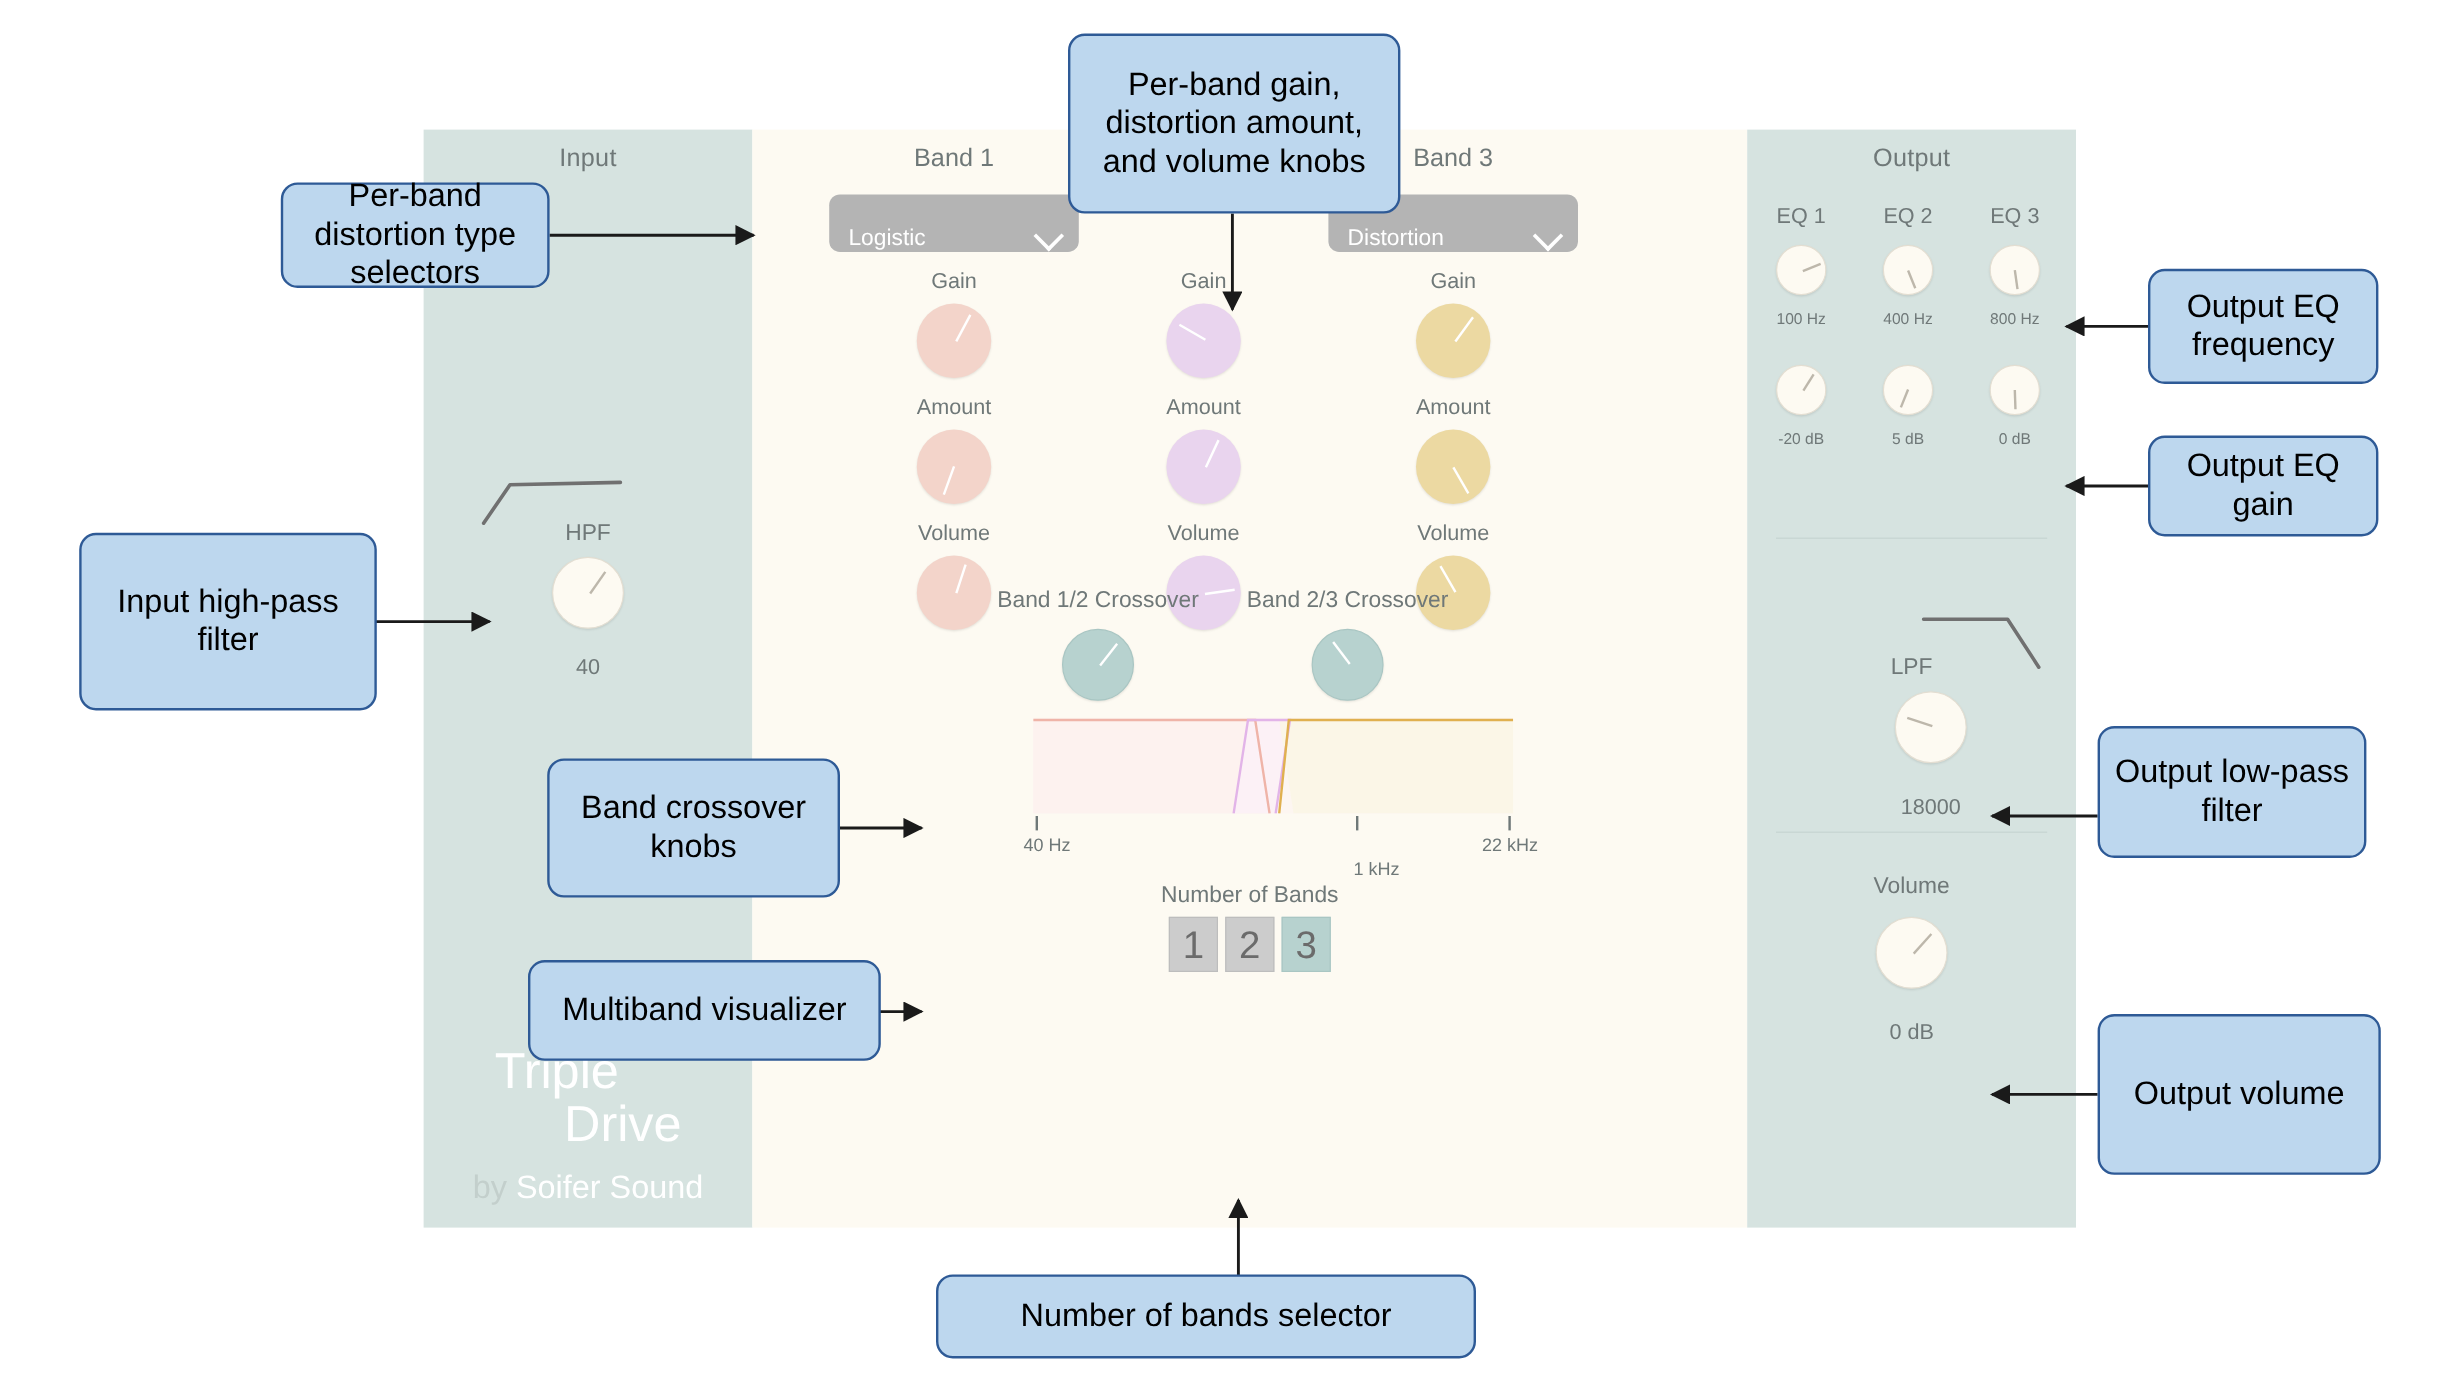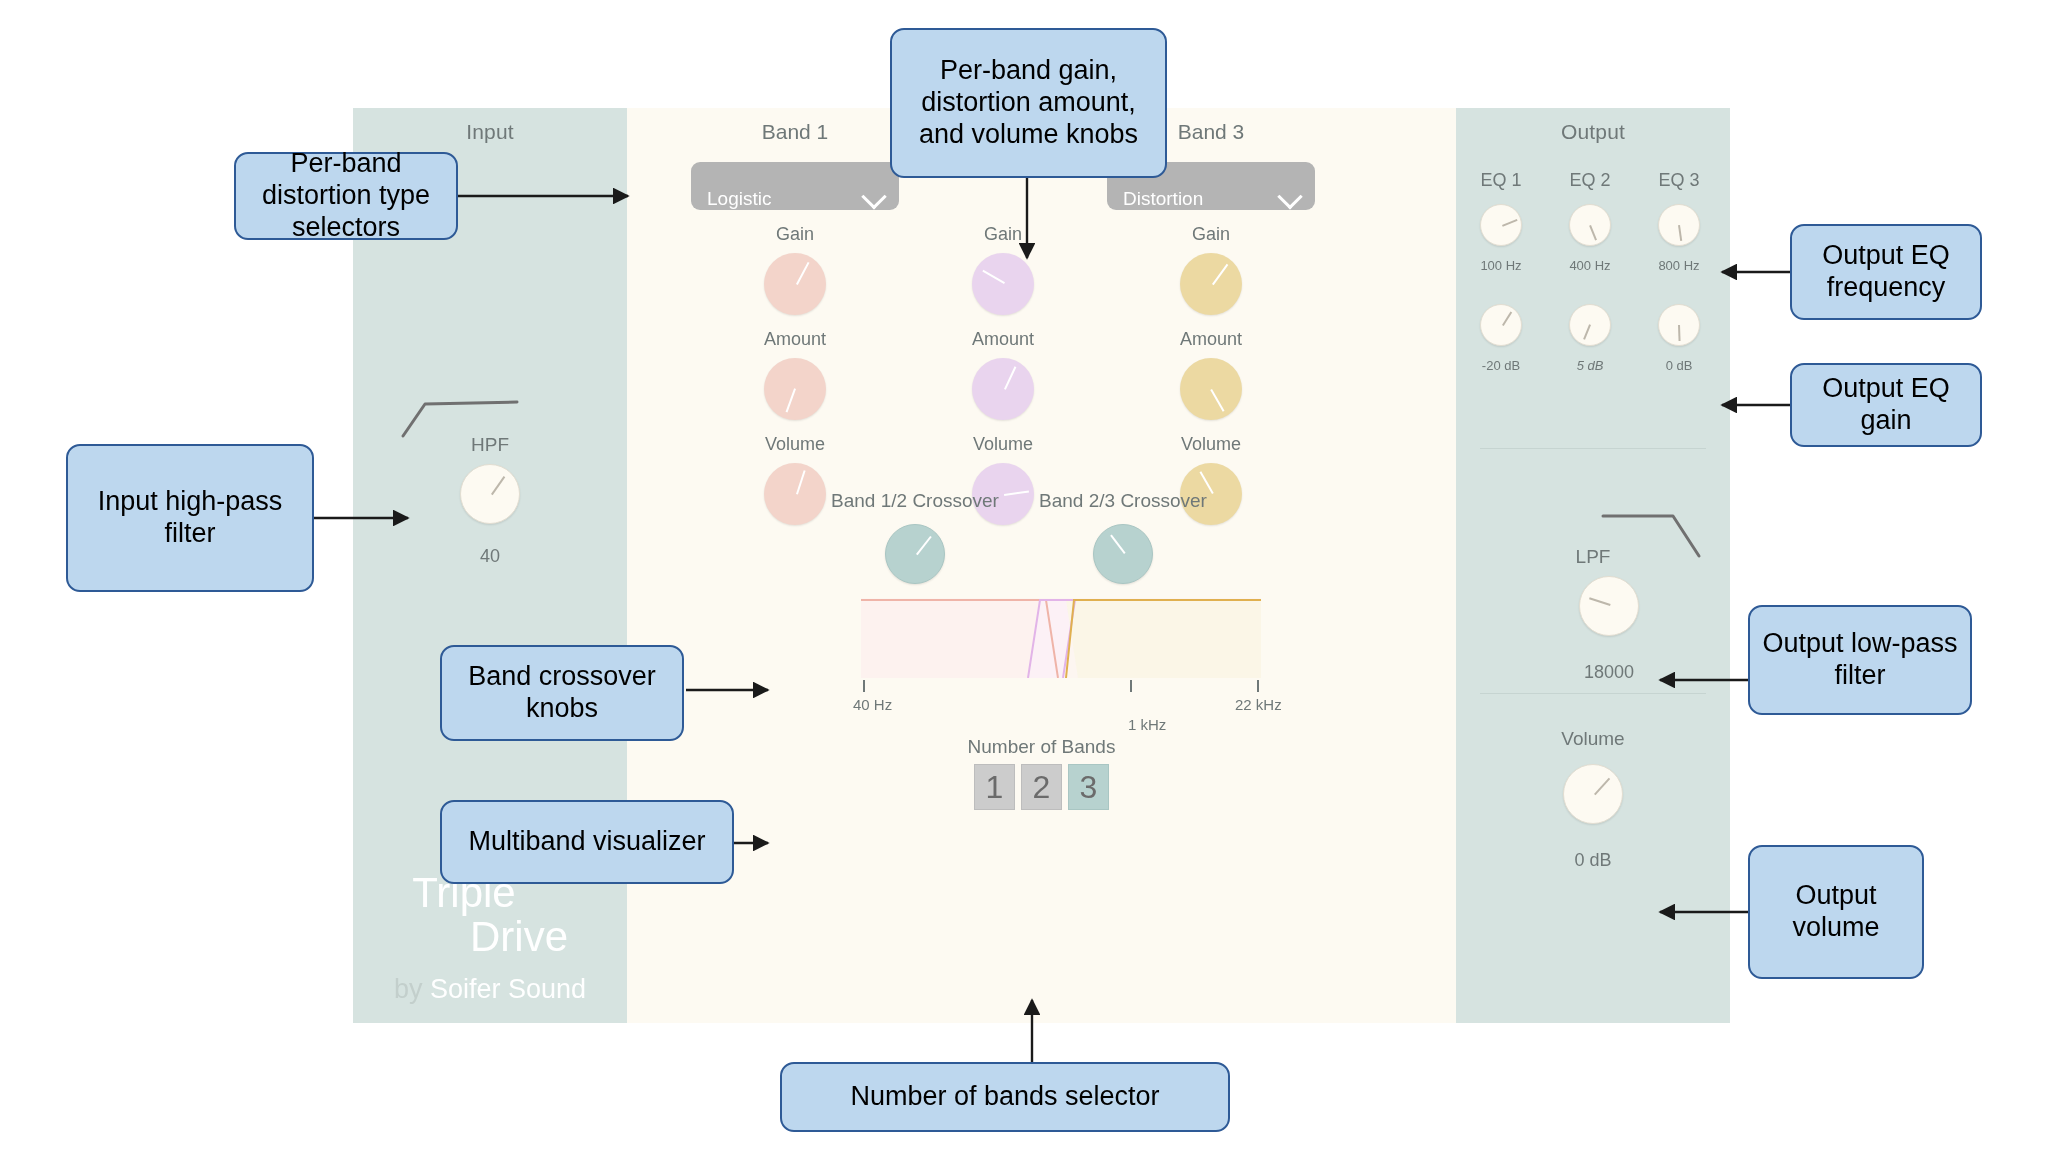--- a/index.html
+++ b/index.html
@@ -295,21 +295,21 @@
         </div>
       <div class="knob-value">800 Hz</div>
     </div>
 
     <div class="eq-cell" style="left:8px;top:196px;">
       <div class="knob light eq-knob">
           <div class="tick" style="height:16px;transform:translate(-1px,0) rotate(-148deg);"></div>
         </div>
       <div class="knob-value">-20 dB</div>
     </div>
-    <div class="eq-cell" style="left:97px;top:196px;font-style:italic;">
+    <div class="eq-cell" style="left:97px;top:196px;">
       <div class="knob light eq-knob">
           <div class="tick" style="height:16px;transform:translate(-1px,0) rotate(22deg);"></div>
         </div>
       <div class="knob-value">5 dB</div>
     </div>
     <div class="eq-cell" style="left:186px;top:196px;">
       <div class="knob light eq-knob">
           <div class="tick" style="height:16px;transform:translate(-1px,0) rotate(-2deg);"></div>
         </div>
       <div class="knob-value">0 dB</div>
@@ -356,17 +356,17 @@
   <line x1="1748" y1="680" x2="1660" y2="680" stroke="#1a1a1a" stroke-width="2.4" marker-end="url(#arr)"></line>
   <line x1="1748" y1="912" x2="1660" y2="912" stroke="#1a1a1a" stroke-width="2.4" marker-end="url(#arr)"></line>
   <line x1="1032" y1="1064" x2="1032" y2="1000" stroke="#1a1a1a" stroke-width="2.4" marker-end="url(#arr)"></line>
 </svg>
 
 <div class="callout" style="left:234px;top:152px;width:224px;height:88px;">Per-band distortion type selectors</div>
 <div class="callout" style="left:890px;top:28px;width:277px;height:150px;">Per-band gain, distortion amount, and volume knobs</div>
 <div class="callout" style="left:1790px;top:224px;width:192px;height:96px;">Output EQ frequency</div>
 <div class="callout" style="left:1790px;top:363px;width:192px;height:84px;">Output EQ gain</div>
 <div class="callout" style="left:66px;top:444px;width:248px;height:148px;">Input high-pass filter</div>
-<div class="callout" style="left:440px;top:632px;width:244px;height:96px;margin-top:13px;">Band crossover knobs</div>
+<div class="callout" style="left:456px;top:632px;width:244px;height:116px;">Band crossover knobs</div>
 <div class="callout" style="left:440px;top:800px;width:294px;height:84px;">Multiband visualizer</div>
 <div class="callout" style="left:1748px;top:605px;width:224px;height:110px;">Output low-pass filter</div>
-<div class="callout" style="left:1748px;top:845px;width:176px;height:134px;">Output volume</div>
+<div class="callout" style="left:1748px;top:845px;width:236px;height:134px;">Output volume</div>
 <div class="callout" style="left:780px;top:1062px;width:450px;height:70px;">Number of bands selector</div>
 
 </body></html>

